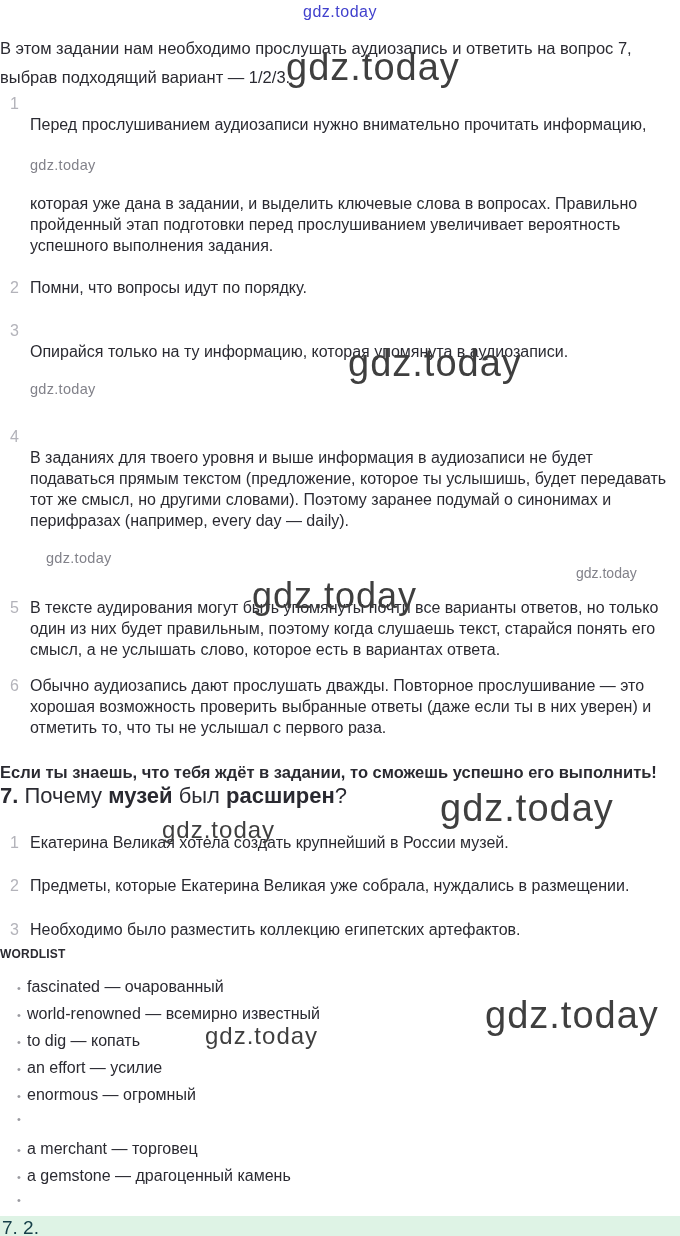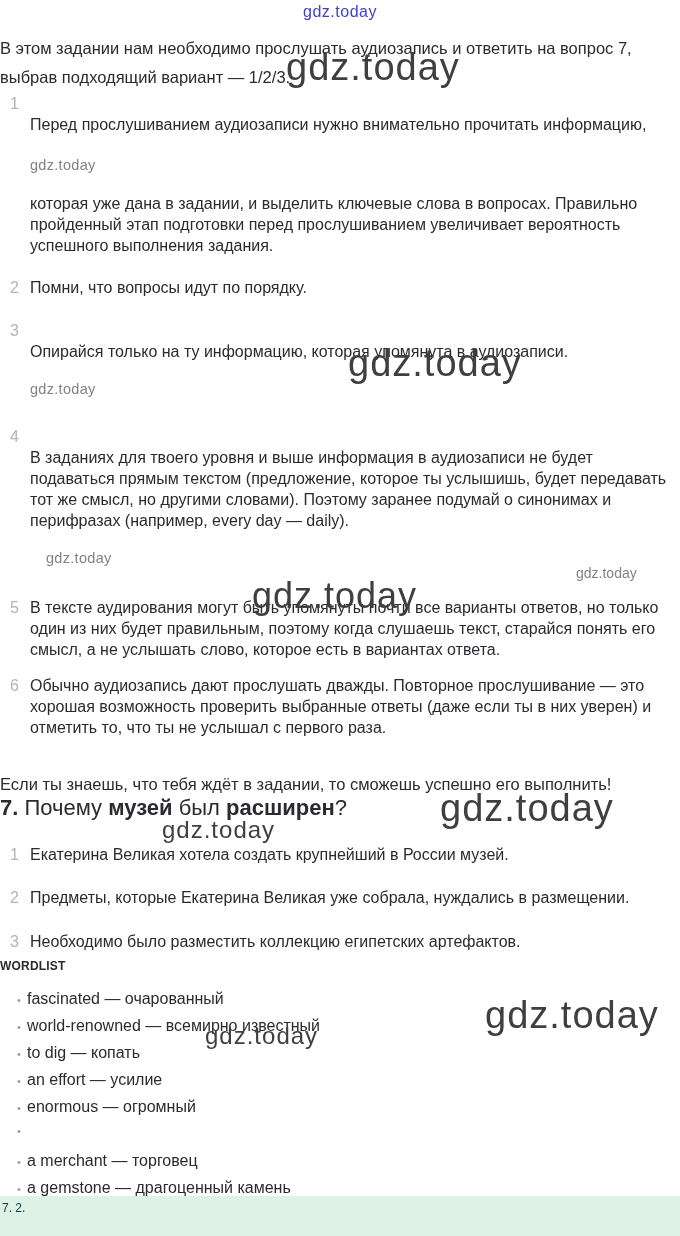--- a/index.html
+++ b/index.html
@@ -41,38 +41,38 @@
     display:block; font-size:14.5px; line-height:13px; height:13px;
     color:#82828a; letter-spacing:0.3px; white-space:nowrap;
   }
   .wm-lg, .wm-md {
     position:absolute; color:#3f3f3f; font-weight:300;
     letter-spacing:1px; line-height:1; white-space:nowrap;
   }
   .wm-lg { font-size:38px; }
   .wm-md { font-size:24px; }
   .wm-abs-sm { position:absolute; font-size:14px; color:#82828a; line-height:14px; white-space:nowrap; }
-  .outro { margin-top:36px; font-size:16.5px; line-height:21px; }
+  .outro { margin-top:24px; font-size:16.5px; line-height:21px;font-weight:bold; }
   .question { margin-top:2px; font-size:22px; line-height:21px; }
   .b { font-weight:bold; }
   .opt { display:flex; }
   .opt1 { margin-top:26px; margin-bottom:22px; }
   .opt2 { margin-bottom:23px; }
   .opt-num { flex:none; width:30px; padding-left:10px; color:#b3b3ba; font-size:16px; line-height:21px; }
   .opt-text { flex:1; font-size:16px; line-height:21px; }
   .wl-heading { margin-top:7px; font-size:12px; font-weight:bold; letter-spacing:0.2px; }
   .wordlist { margin-top:17px; }
   .wl-item { display:flex; align-items:baseline; height:27px; font-size:16px; }
   .wl-bullet { flex:none; width:12px; padding-left:2px; margin-left:15px; color:#9a9aa0; font-size:11px; }
   .ans-heading { margin-top:-2px; font-size:16.5px; font-weight:bold; line-height:21px; }
   .wm-row-indent { margin-left:16px; }
   .answer-bar {
-    position:absolute; left:0; right:0; bottom:0; height:40px;
+    position:absolute; left:0; right:0; bottom:0; height:20px;
     background:#def3e5; color:#164049;
-    font-size:12px; font-weight:500; line-height:24px;
+    font-size:19px; font-weight:500; line-height:24px;
     padding-left:2px;
   }
 </style>
 </head>
 <body>
 
 <span class="wm wm-lg" style="left:286px; top:48px;">gdz.today</span>
 <span class="wm wm-lg" style="left:348px; top:344px;">gdz.today</span>
 <span class="wm wm-abs-sm" style="left:576px; top:566px;">gdz.today</span>
 <span class="wm wm-lg" style="left:252px; top:578px; font-size:36px;">gdz.today</span>

